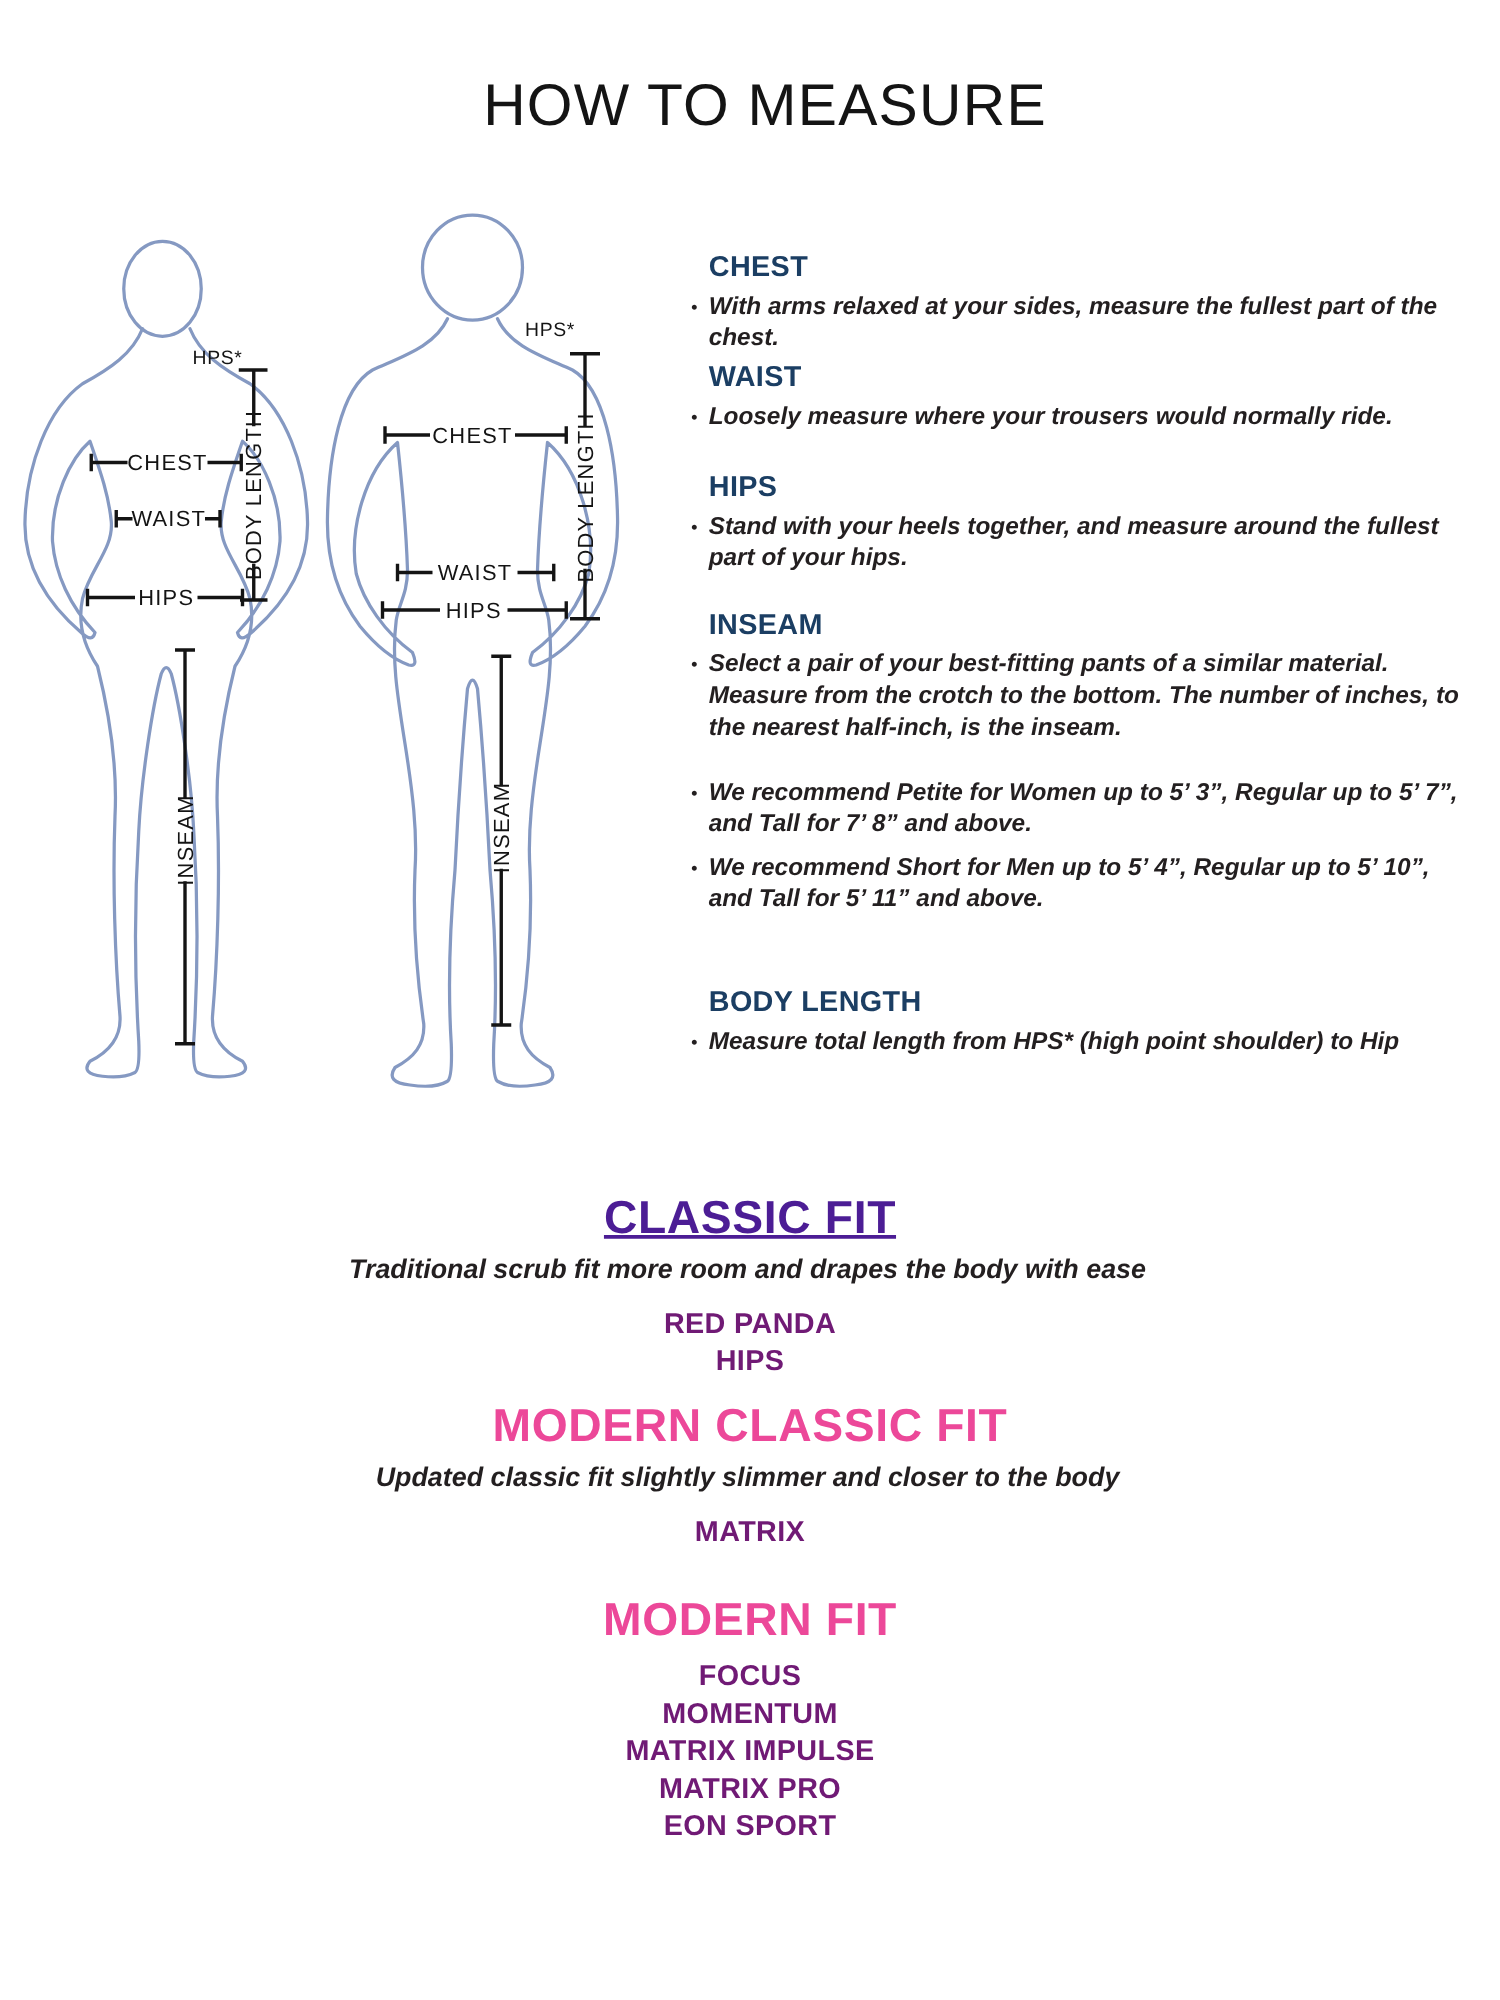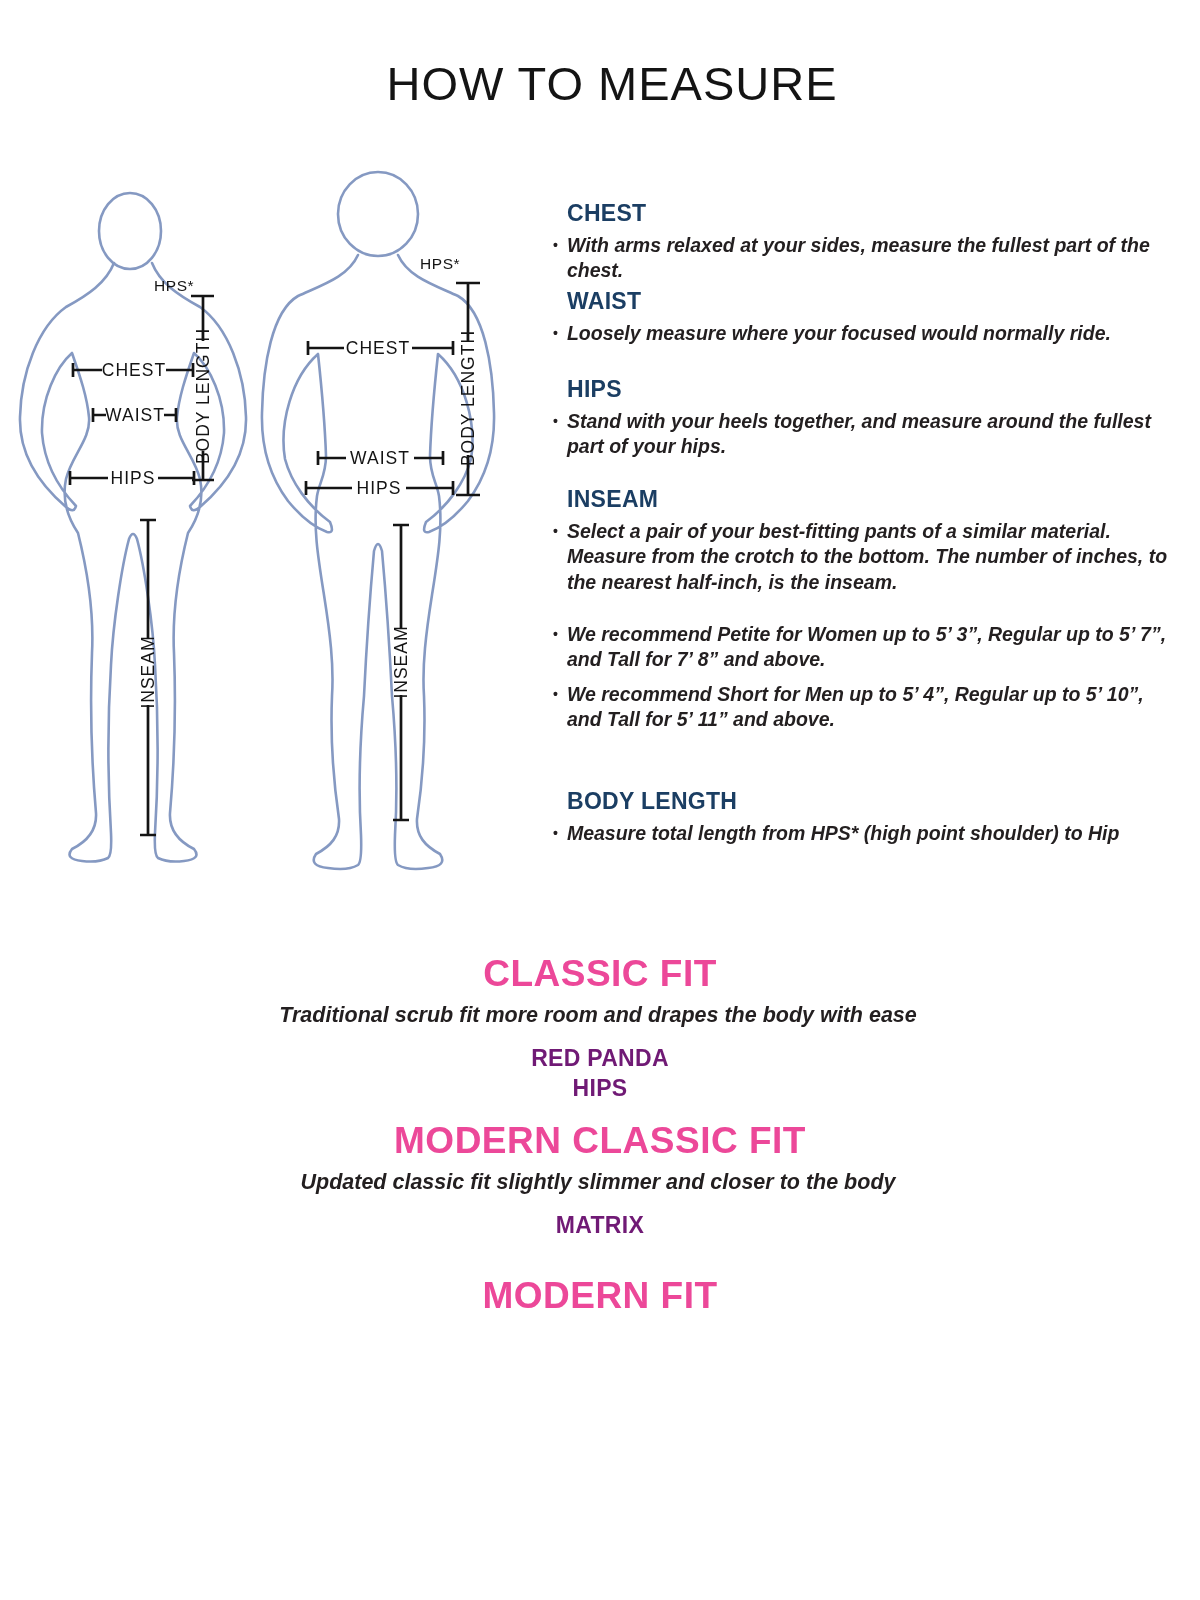--- a/index.html
+++ b/index.html
@@ -29,21 +29,21 @@
   .m-bullet { display:flex; font-size:19.5px; font-style:italic; font-weight:600;
     color:#231f20; line-height:1.3; }
   .m-bullet + .m-bullet { margin-top:9px; }
   .m-bullet .dot { font-style:normal; font-size:14px; line-height:1.8; margin:0 9px 0 1px; }
   .m-sec-0 { top:8px; }   .m-sec-1 { top:96px; }  .m-sec-2 { top:184px; }
   .m-sec-3 { top:294px; } .m-sec-4 { top:430px; } .m-sec-5 { top:596px; }
   
   .fit-section { position:absolute; left:0; width:100%; text-align:center; }
   .fit-0 { top:953px; } .fit-1 { top:1120px; } .fit-2 { top:1275px; }
   .fit-title { margin:0 0 8px 0; font-size:37px; font-weight:700; letter-spacing:0.5px; }
-  .fit-title.pink  { color:#ec4899; }
+  .fit-title.pink  { color:#4c1d95;text-decoration:underline; }
   .fit-title.green { color:#ec4899; }
   .fit-desc { margin:0 4px 15px 0; font-size:21.5px; font-style:italic; font-weight:600; color:#231f20; }
   .fit-products div { font-size:23px; font-weight:700; color:#701a75; line-height:30px; letter-spacing:0.3px; }
 </style>
 </head>
 <body>
 
 <div class="page">
 
   <h1 class="page-title">HOW TO MEASURE</h1>
@@ -153,21 +153,21 @@
       <div class="m-bullet">
         <span class="dot">•</span>
         <span>With arms relaxed at your sides, measure the fullest part of the chest.</span>
       </div>
     </section>
 
     <section class="m-section m-sec-1">
       <h2>WAIST</h2>
       <div class="m-bullet">
         <span class="dot">•</span>
-        <span>Loosely measure where your focused would normally ride.</span>
+        <span>Loosely measure where your trousers would normally ride.</span>
       </div>
     </section>
 
     <section class="m-section m-sec-2">
       <h2>HIPS</h2>
       <div class="m-bullet">
         <span class="dot">•</span>
         <span>Stand with your heels together, and measure around the fullest part of your hips.</span>
       </div>
     </section>
@@ -212,15 +212,22 @@
   <section class="fit-section fit-1">
     <h2 class="fit-title green">MODERN CLASSIC FIT</h2>
     <p class="fit-desc">Updated classic fit slightly slimmer and closer to the body</p>
     <div class="fit-products">
       <div>MATRIX</div>
     </div>
   </section>
 
   <section class="fit-section fit-2">
     <h2 class="fit-title green">MODERN FIT</h2>
+    <div class="fit-products">
+      <div>FOCUS</div>
+      <div>MOMENTUM</div>
+      <div>MATRIX IMPULSE</div>
+      <div>MATRIX PRO</div>
+      <div>EON SPORT</div>
+    </div>
   </section>
 
 </div>
 
 </body></html>

